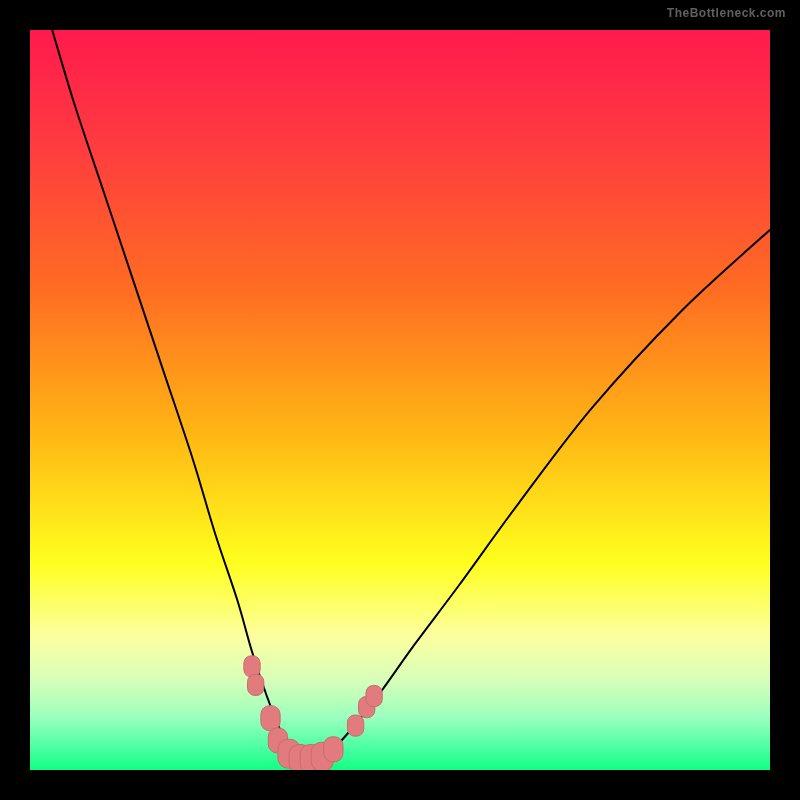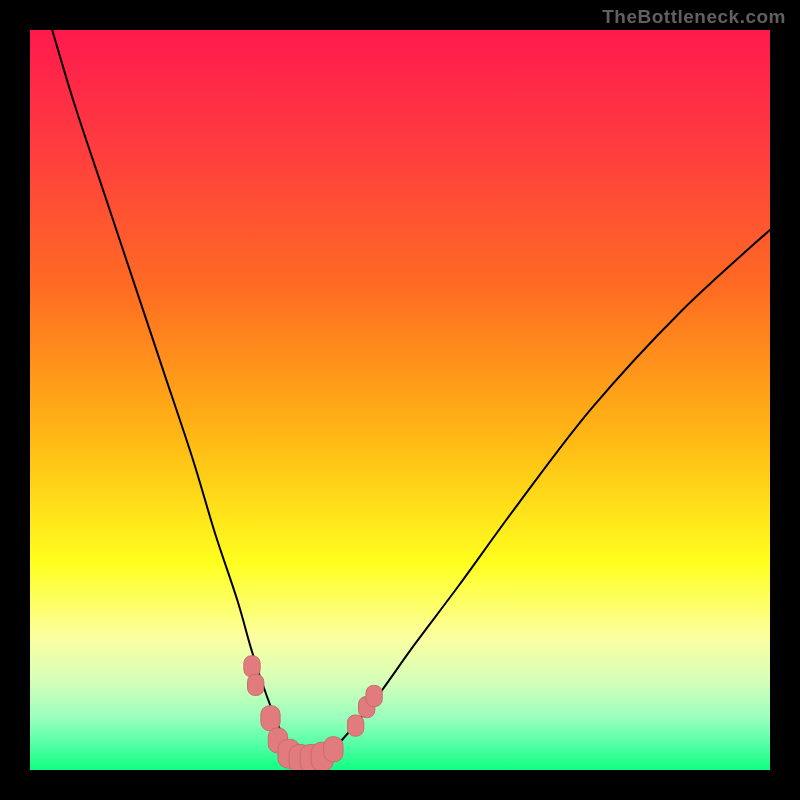--- a/index.html
+++ b/index.html
@@ -22,21 +22,21 @@
     top: 30px;
     width: 740px;
     height: 740px;
     overflow: hidden;
   }
   .watermark {
     position: absolute;
     top: 6px;
     right: 14px;
     font-family: Arial, Helvetica, sans-serif;
-    font-size: 19px;
+    font-size: 12px;
     font-weight: 600;
     color: #606060;
     letter-spacing: 0.5px;
   }
   svg { display: block; }
 </style>
 </head>
 <body>
 
 <div class="frame">

